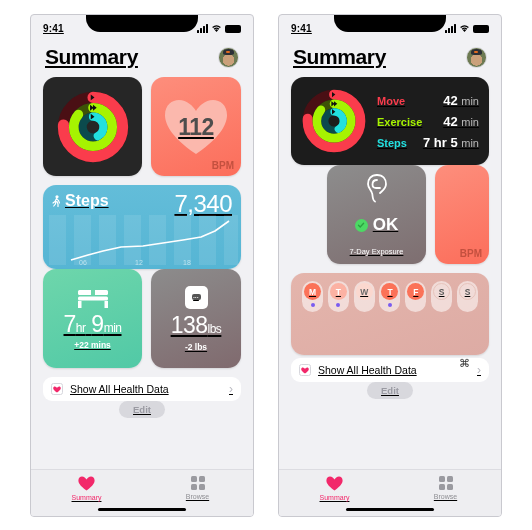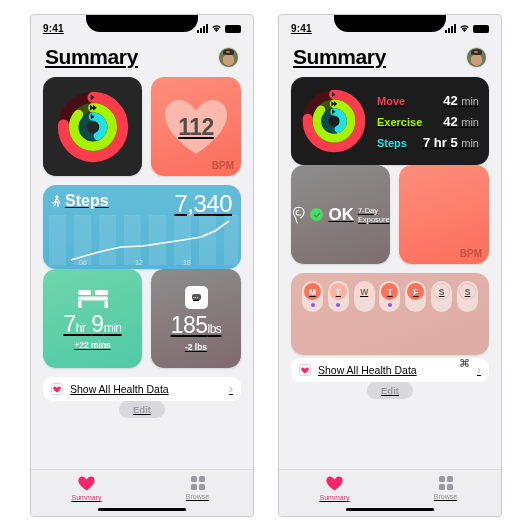--- a/index.html
+++ b/index.html
@@ -102,21 +102,21 @@
                 padding: 0 10px; gap:10px; }
   .act-rings { width:66px; height:66px; position:relative; flex:0 0 66px; }
   .act-list { flex:1; display:flex; flex-direction:column; gap:6px; }
   .act-line { display:flex; align-items:baseline; justify-content:space-between; }
   .act-name { font-size:11px; font-weight:bold; }
   .act-val { font-size:13px; font-weight:bold; color:#fff; }
   .act-val .u { font-weight:normal; color:#b9b9b9; font-size:11px; }
 
   
   .c-hearing { width:50%; aspect-ratio:1/1; background: linear-gradient(160deg,#8d8d8d 0%,#7e6e70 100%);
-               display:flex; flex-direction:row; align-items:center; justify-content:center; gap:4px;}
+               display:flex; flex-direction:column; align-items:center; justify-content:center; gap:12px;margin-left:36px;}
   .ok-row { display:flex; align-items:center; gap:5px; }
   .ok-check { width:13px; height:13px; border-radius:50%; background:#4cd964; display:flex;
               align-items:center; justify-content:center; }
   .ok-text { color:#fff; font-size:17px; font-weight:bold; }
   .hear-sub { color:#fff; font-size:7.5px; }
 
   
   .c-cycle { width:100%; height:82px; background: linear-gradient(160deg,#e4b5ac 0%,#ddaba4 100%);
              padding:8px 9px; }
   .cycle-head { display:flex; align-items:center; gap:5px; color:#fff; font-size:12px; font-weight:bold;
@@ -257,21 +257,21 @@
             <span>7</span><span class="u">hr</span>
             <span>9</span><span class="u">min</span>
           </div>
           <div class="sub-num">+22 mins</div>
         </div>
         <div class="card c-weight">
           <div class="scale-icon">
               <span>•••</span>
             </div>
           <div class="big-num">
-            <span>185</span><span class="u">lbs</span>
+            <span>138</span><span class="u">lbs</span>
           </div>
           <div class="sub-num">-2 lbs</div>
         </div>
       </div>
 
       <div class="showall">
         <span class="sa-icon">
           <svg width="8" height="7" viewBox="0 0 8 7">
               <path d="M4 6.6 C0.6 4.4 0.2 2.9 0.2 2.1 C0.2 1 1 .4 1.8 .4 C2.7 .4 3.6 1.2 4 1.8 C4.4 1.2 5.3 .4 6.2 .4 C7 .4 7.8 1 7.8 2.1 C7.8 2.9 7.4 4.4 4 6.6 Z" fill="#f2286a"></path>
             </svg>

